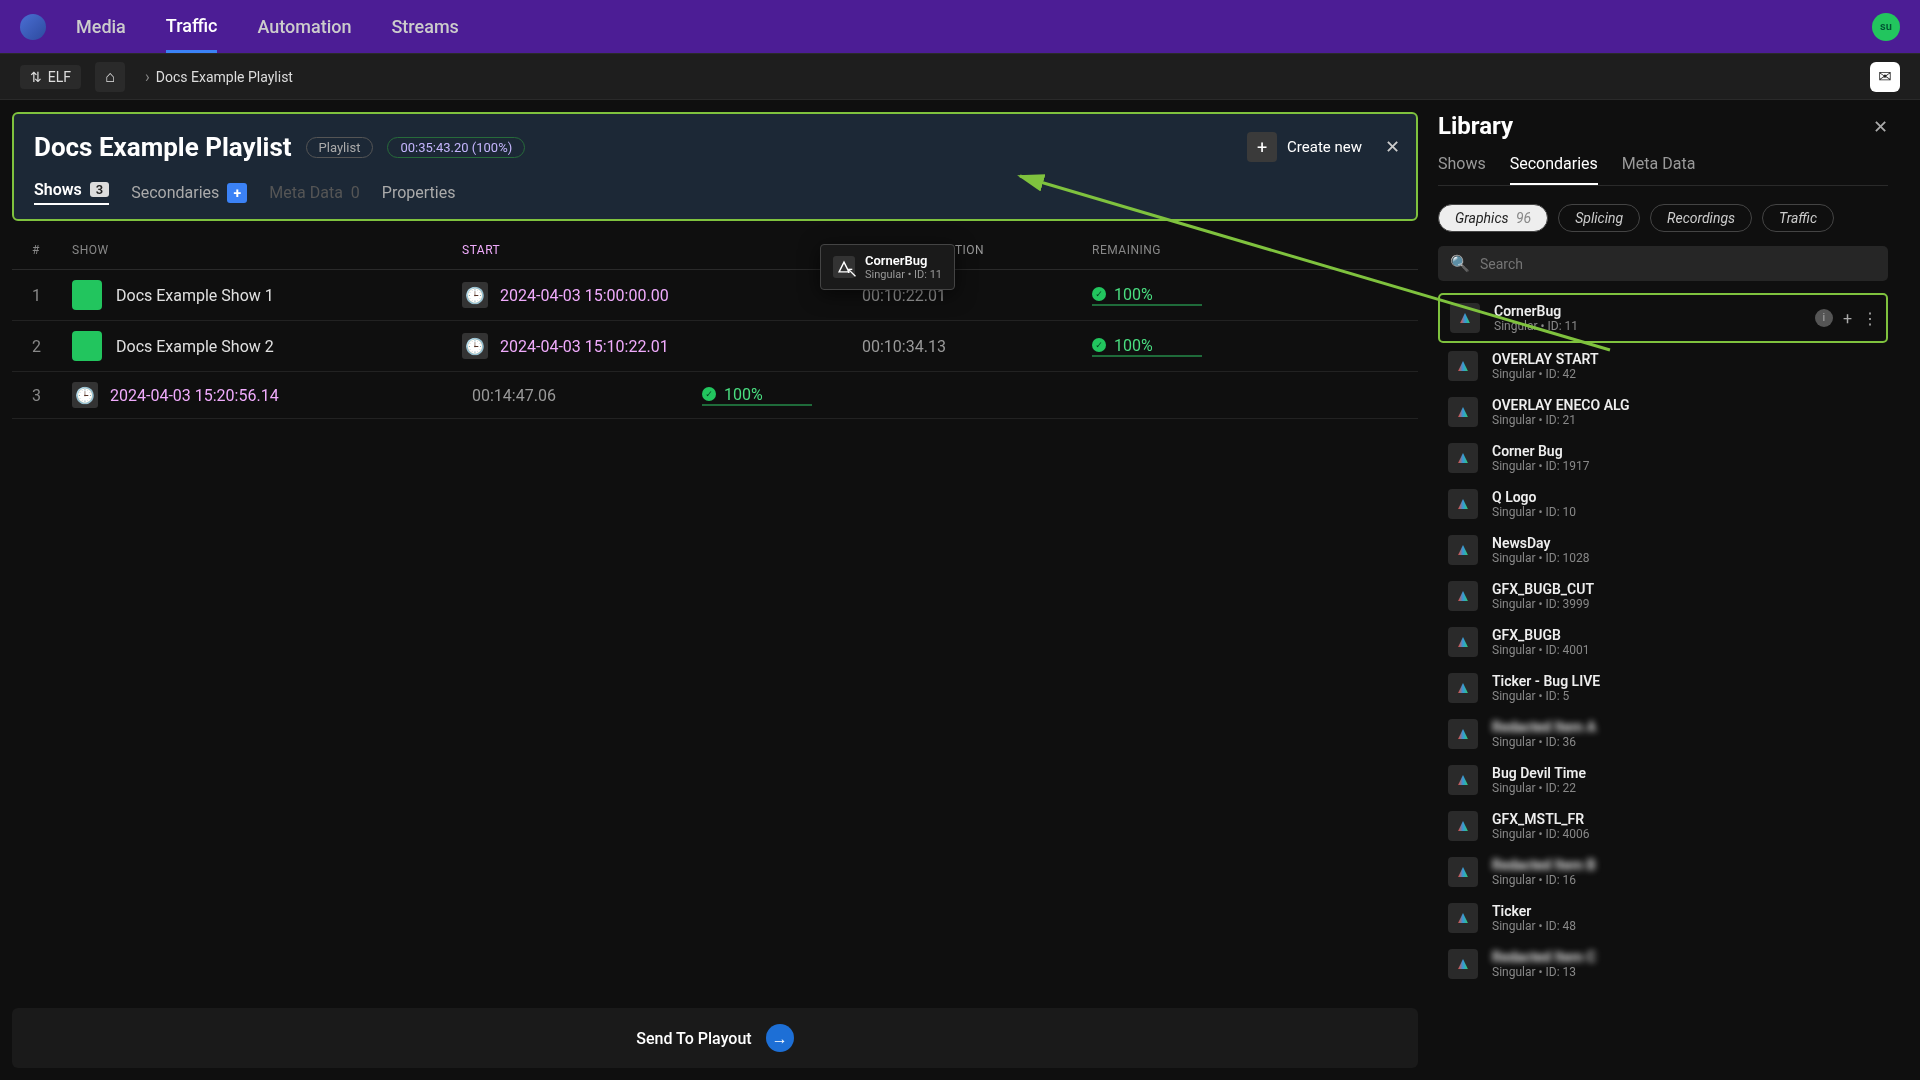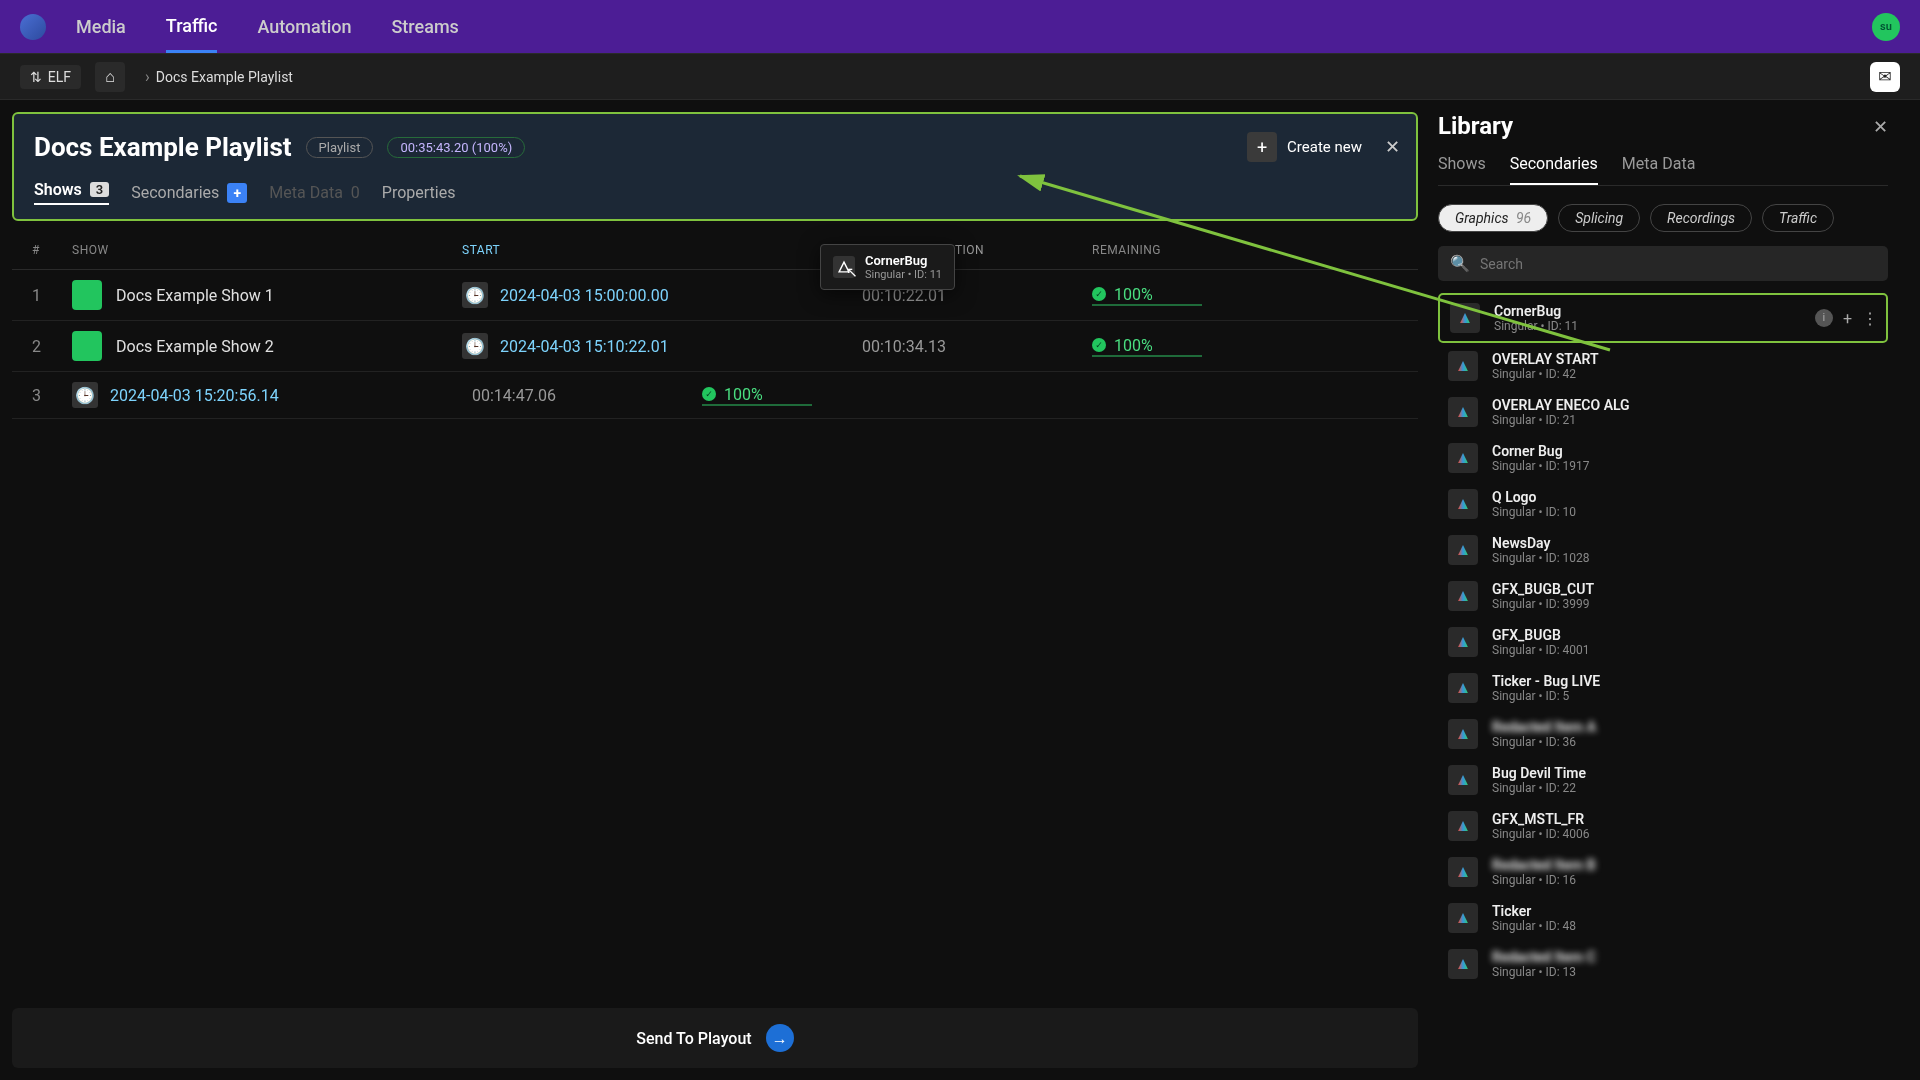--- a/index.html
+++ b/index.html
@@ -58,21 +58,21 @@
 
 .arrow-svg { position: absolute; top: 0; left: 0; pointer-events: none; z-index: 50; }
 
 
 .showtable { margin-top: 10px; }
 .th-row { display: flex; padding: 12px 20px; border-bottom: 1px solid #2a2a2a; font-size: 12px; color: #888; letter-spacing: .5px; }
 .tr-row { display: flex; align-items: center; padding: 10px 20px; border-bottom: 1px solid #222; }
 .col-num { width: 40px; color: #888; }
 .col-show { width: 390px; display: flex; align-items: center; gap: 14px; }
 .show-thumb { width: 30px; height: 30px; background: #22c55e; border-radius: 4px; }
-.col-start { width: 400px; display: flex; align-items: center; gap: 12px; color: #7dd3fc; }
+.col-start { width: 400px; display: flex; align-items: center; gap: 12px; color: #f0abfc; }
 .clock-icon { width: 26px; height: 26px; background: #333; border-radius: 3px; display: flex; align-items: center; justify-content: center; }
 .col-dur { width: 230px; color: #999; }
 .col-rem { flex: 1; }
 .rem-bar { display: flex; align-items: center; gap: 8px; color: #4ade80; }
 .rem-line { width: 110px; height: 2px; background: #1f6b3a; position: relative; }
 .rem-check { width: 14px; height: 14px; background: #22c55e; border-radius: 50%; display: flex; align-items: center; justify-content: center; font-size: 9px; color: #042; }
 
 
 .send-bar { position: absolute; bottom: 12px; left: 12px; right: 12px; background: #1a1a1a; border-radius: 6px; padding: 16px; display: flex; align-items: center; justify-content: center; gap: 14px; }
 .send-text { font-size: 16px; color: #fff; font-weight: 500; }

